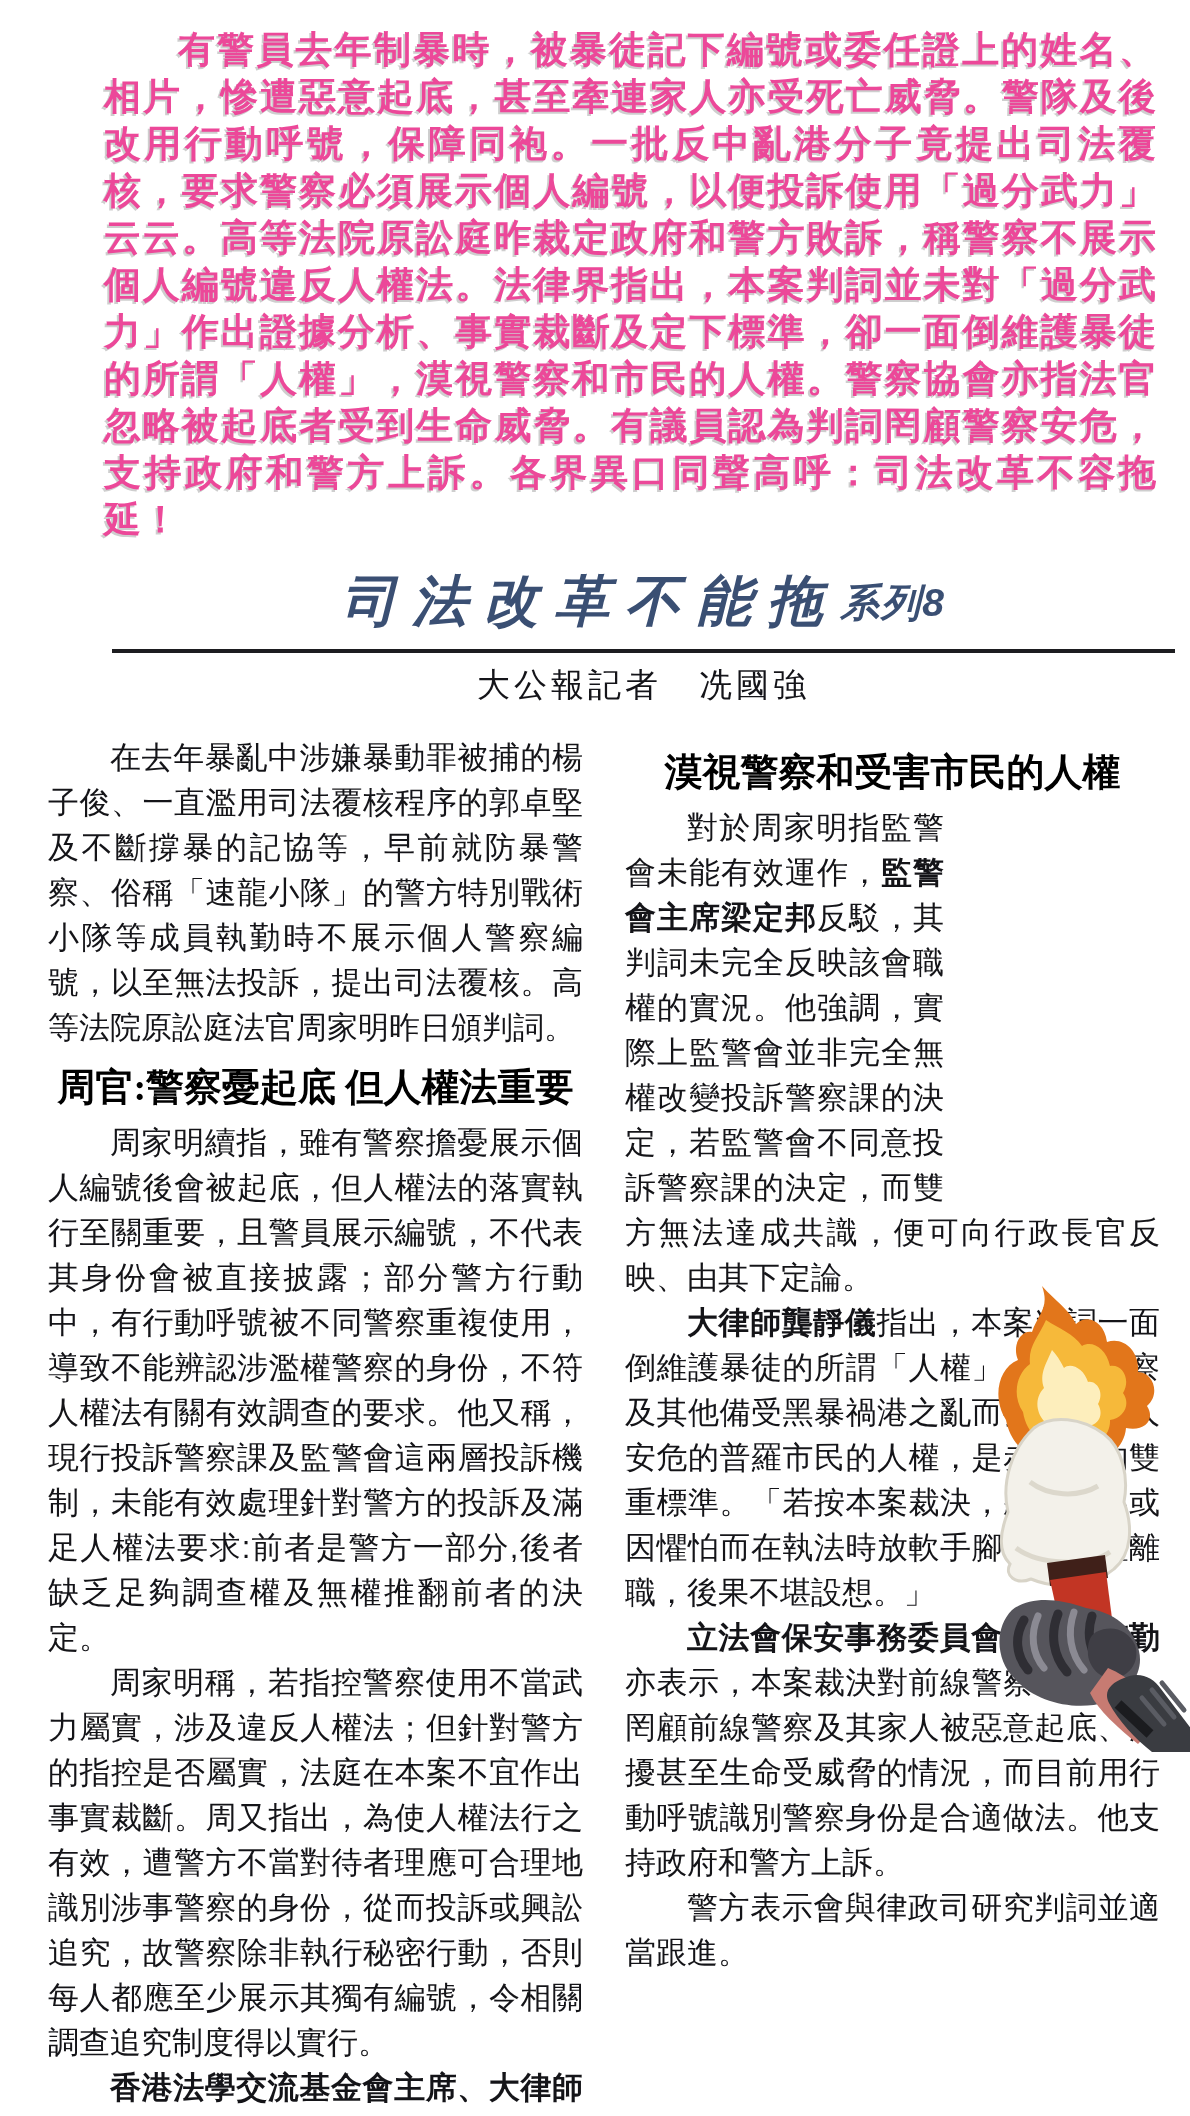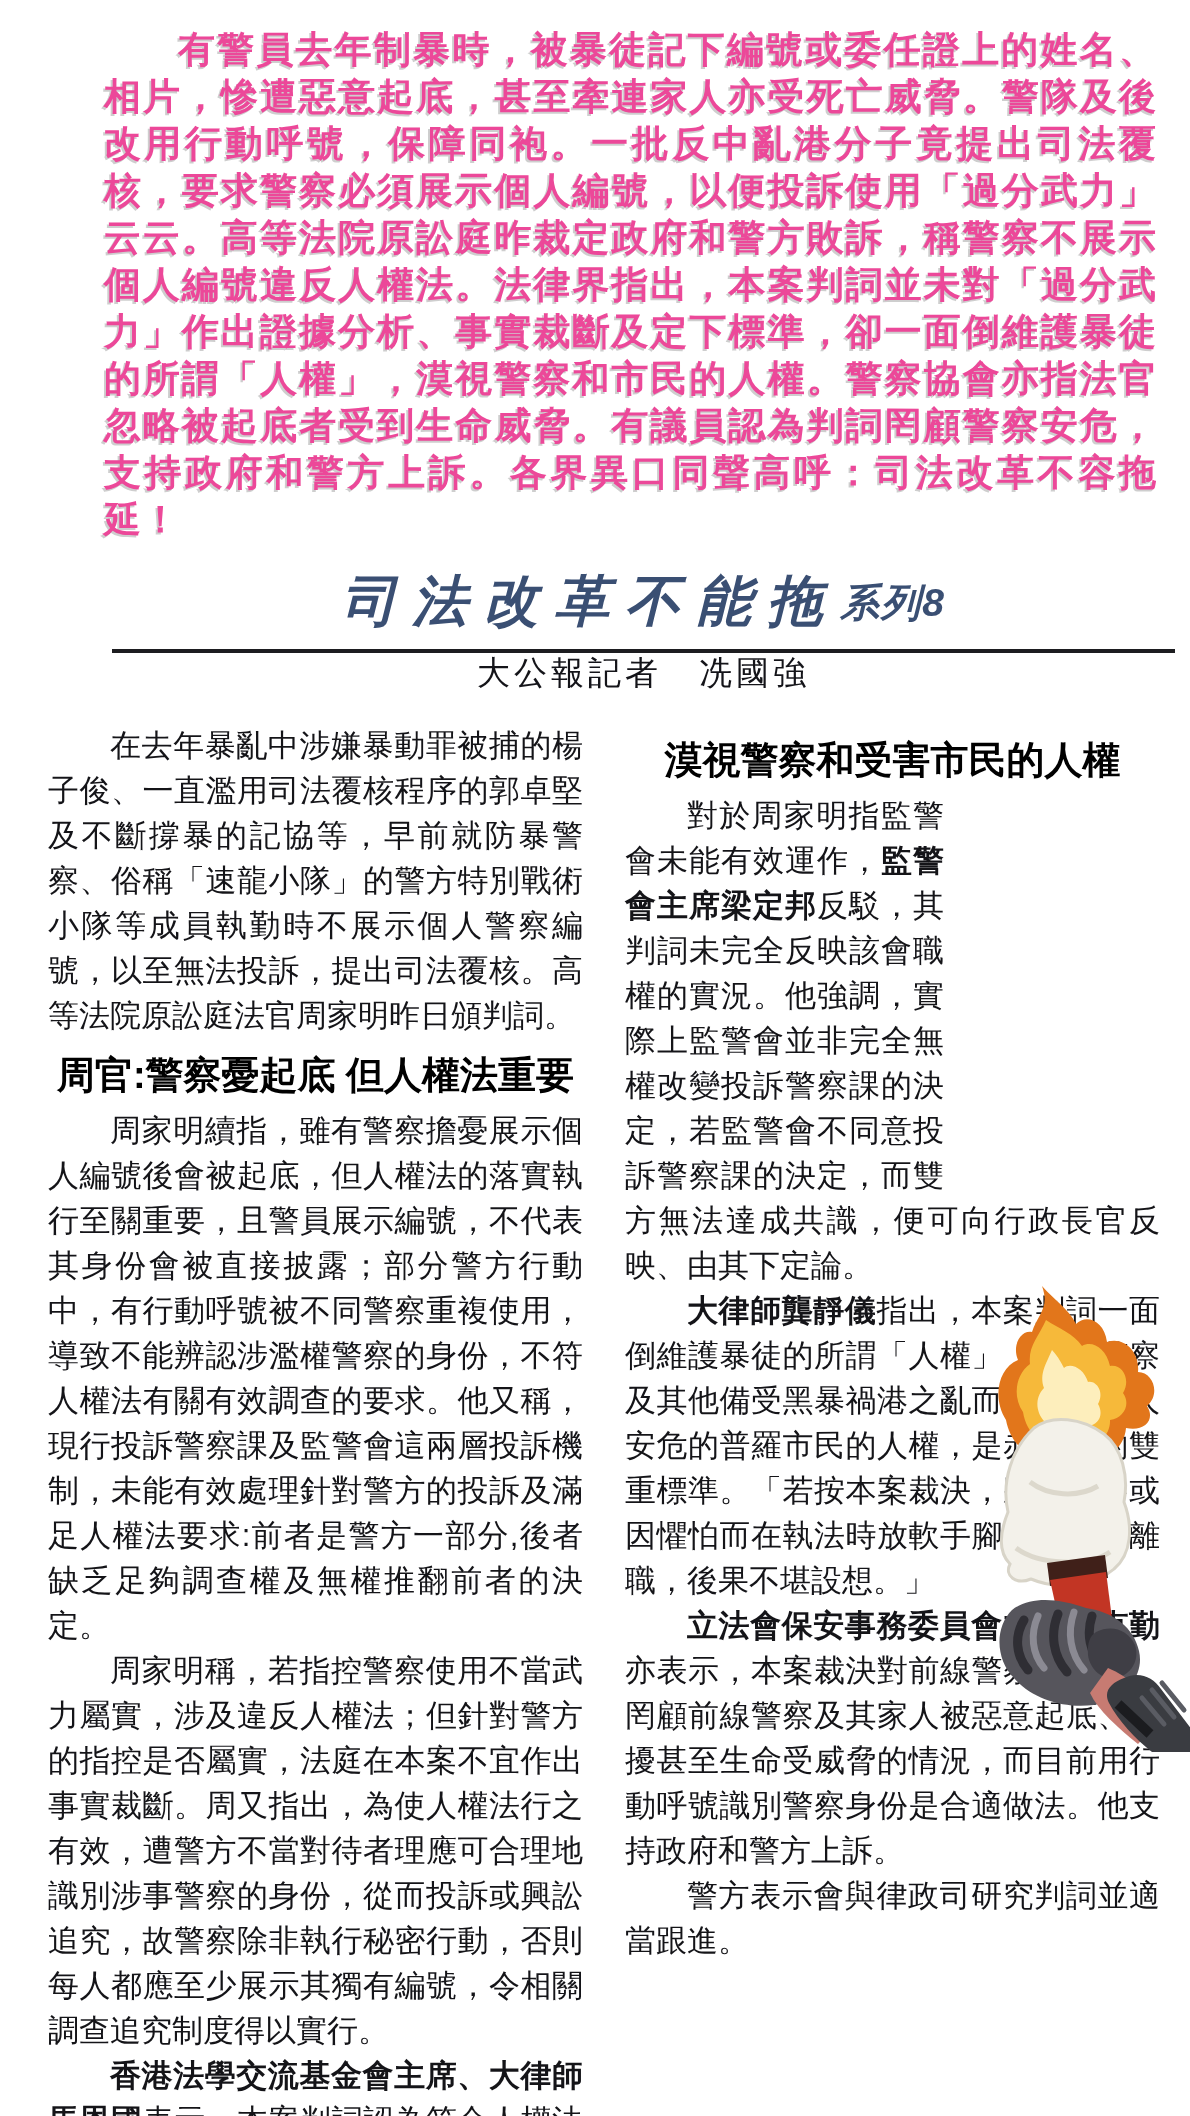--- a/index.html
+++ b/index.html
@@ -23,32 +23,32 @@
     font-family:"Liberation Serif","DejaVu Serif",serif;
     font-size:55px;font-weight:700;color:#3a4f73;letter-spacing:16px;
   }
   .series{
     font-family:"Liberation Sans","DejaVu Sans",sans-serif;
     font-size:39px;font-weight:700;color:#3a4f73;margin-left:2px;letter-spacing:2px;
     vertical-align:4px;
   }
   .rule{height:4px;background:#1d1d20;margin-top:10px;}
   .byline{
-    margin-top:0;font-size:33px;line-height:40px;color:#141419;letter-spacing:4px;font-family:Liberation Serif, serif;
+    margin-top:12px;font-size:33px;line-height:40px;color:#141419;letter-spacing:4px;font-family:Liberation Serif, serif;
   }
   
   .cols{display:flex;gap:42px;padding:30px 35px 0 48px;}
   .col{
     width:535px;flex:0 0 535px;
     font-size:31px;line-height:45px;color:#141418;text-align:justify;
   }
   .col p{margin:0;text-indent:2em;}
   .col p.noindent{text-indent:0;}
   .col h2{
-    font-family:Liberation Sans, sans-serif;
+    font-family:Liberation Serif, serif;
     font-size:38px;line-height:46px;font-weight:700;color:#000;
     text-align:center;text-indent:0;margin:14px 0 10px 0;letter-spacing:0;
   }
   .bn{font-weight:700;}
   
   .photo-spacer{float:right;width:208px;height:362px;margin:0 0 0 8px;}
   
   .torch{position:absolute;left:946px;top:1280px;width:246px;height:472px;}
 </style>
 </head>

